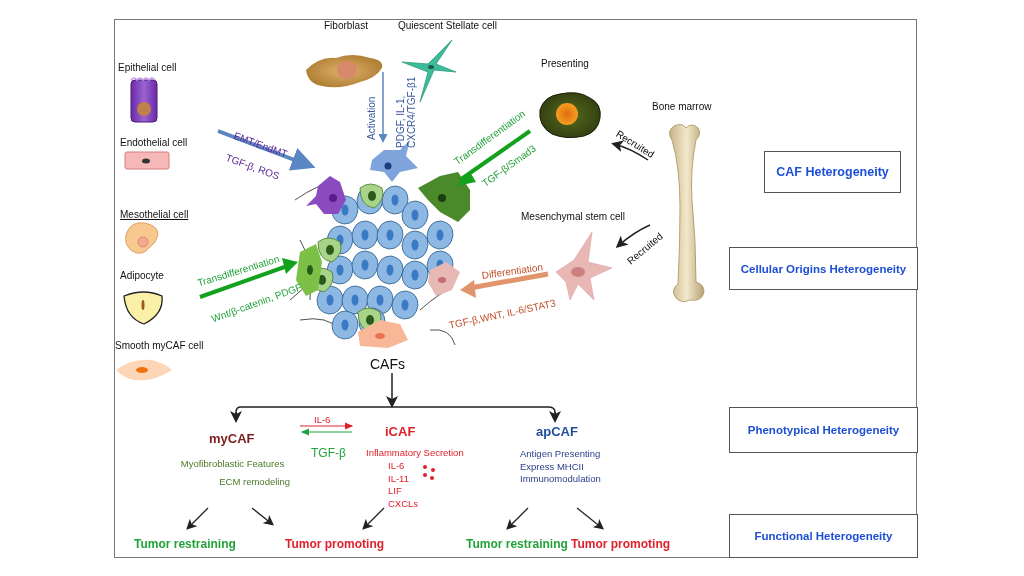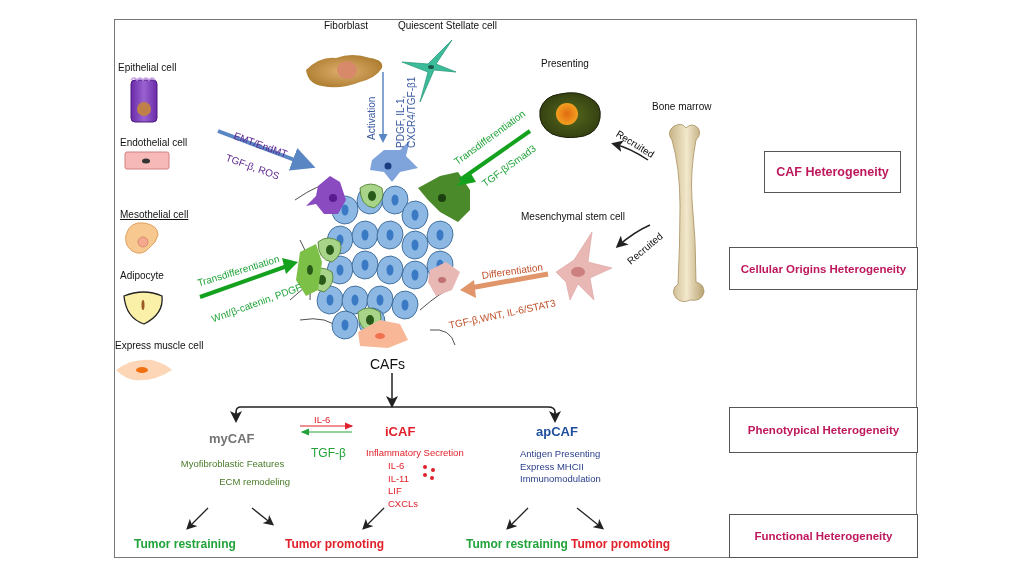--- a/index.html
+++ b/index.html
@@ -4,21 +4,21 @@
 <style>
   html, body { margin: 0; padding: 0; background: #ffffff; }
   body { width: 1024px; height: 576px; position: relative; overflow: hidden;
          font-family: "Liberation Sans", sans-serif; }
   #frame { position: absolute; left: 114px; top: 19px; width: 803px; height: 539px;
            border: 1.5px solid #777; box-sizing: border-box; }
   .lbl { position: absolute; font-size: 10px; color: #111; white-space: nowrap;
          font-family: "Liberation Sans", sans-serif; }
   .side-box { position: absolute; border: 1.5px solid #555; background: #fff;
               box-sizing: border-box; display: flex; align-items: center; justify-content: center;
-              font-weight: bold; font-size: 11.5px; color: #be185d; font-family: "Liberation Sans", sans-serif; }
+              font-weight: bold; font-size: 11.5px; color: #1d4ed8; font-family: "Liberation Sans", sans-serif; }
   svg#diagram { position: absolute; left: 0; top: 0; }
   .sub-title { position: absolute; font-weight: bold; font-size: 13px; white-space: nowrap; }
   .desc { position: absolute; font-size: 9.5px; white-space: nowrap; line-height: 15px; }
   .outcome { position: absolute; font-size: 12px; font-weight: bold; white-space: nowrap; }
 </style>
 </head>
 <body>
 
 <div id="frame"></div>
 
@@ -203,21 +203,21 @@
   <path d="M252,508 L272,524" stroke="#222" stroke-width="1.3" marker-end="url(#ahBlack)"></path>
   <path d="M384,508 L364,528" stroke="#222" stroke-width="1.3" marker-end="url(#ahBlack)"></path>
   <path d="M528,508 L508,528" stroke="#222" stroke-width="1.3" marker-end="url(#ahBlack)"></path>
   <path d="M577,508 L602,528" stroke="#222" stroke-width="1.3" marker-end="url(#ahBlack)"></path>
 </svg>
 
 <div class="lbl" style="left:118px;top:62px;">Epithelial cell</div>
 <div class="lbl" style="left:120px;top:137px;">Endothelial cell</div>
 <div class="lbl" style="left:120px;top:209px;text-decoration:underline;">Mesothelial cell</div>
 <div class="lbl" style="left:120px;top:270px;">Adipocyte</div>
-<div class="lbl" style="left:115px;top:340px;">Express muscle cell</div>
+<div class="lbl" style="left:115px;top:340px;">Smooth myCAF cell</div>
 <div class="lbl" style="left:324px;top:20px;">Fiborblast</div>
 <div class="lbl" style="left:398px;top:20px;">Quiescent Stellate cell</div>
 <div class="lbl" style="left:541px;top:58px;">Presenting</div>
 <div class="lbl" style="left:652px;top:101px;">Bone marrow</div>
 <div class="lbl" style="left:521px;top:211px;">Mesenchymal  stem cell</div>
 
 <div class="lbl" style="left:236px;top:130px;color:#5a2590;transform:rotate(20deg);transform-origin:left top;">EMT/EndMT</div>
 <div class="lbl" style="left:228px;top:152px;color:#5a2590;transform:rotate(20deg);transform-origin:left top;">TGF-β,  ROS</div>
 <div class="lbl" style="left:366px;top:140px;color:#3a5aa0;transform:rotate(-90deg);transform-origin:left top;">Activation</div>
 <div class="lbl" style="left:395px;top:148px;color:#3a5aa0;transform:rotate(-90deg);transform-origin:left top;line-height:11px;"><span>PDGF, IL-1,</span><br><span>CXCR4/TGF-β1</span></div>
@@ -225,21 +225,21 @@
 <div class="lbl" style="left:480px;top:180px;color:#22a33a;transform:rotate(-36deg);transform-origin:left top;">TGF-β/Smad3</div>
 <div class="lbl" style="left:620px;top:128px;color:#111;transform:rotate(32deg);transform-origin:left top;">Recruited</div>
 <div class="lbl" style="left:625px;top:258px;color:#111;transform:rotate(-40deg);transform-origin:left top;">Recruited</div>
 <div class="lbl" style="left:481px;top:270px;color:#c0502a;transform:rotate(-8deg);transform-origin:left top;">Differentiation</div>
 <div class="lbl" style="left:448px;top:320px;color:#c0502a;transform:rotate(-12deg);transform-origin:left top;">TGF-β,WNT,  IL-6/STAT3</div>
 <div class="lbl" style="left:196px;top:278px;color:#22a33a;transform:rotate(-17deg);transform-origin:left top;">Transdifferentiation</div>
 <div class="lbl" style="left:210px;top:314px;color:#22a33a;transform:rotate(-20deg);transform-origin:left top;">Wnt/β-catenin,  PDGF</div>
 
 <div class="lbl" style="left:370px;top:356px;font-size:14px;">CAFs</div>
 
-<div class="sub-title" style="left:209px;top:431px;color:#737373;text-align:right;">myCAF</div>
+<div class="sub-title" style="left:209px;top:431px;color:#7f1d1d;text-align:right;">myCAF</div>
 <div class="desc" style="left:175px;top:456px;color:#4a7a2a;text-align:center;width:115px;">
   <div>Myofibroblastic  Features</div>
   <div style="margin-top:3px;text-align:right;">ECM remodeling</div>
 </div>
 <div class="lbl" style="left:314px;top:414px;color:#e0202a;font-size:9.5px;">IL-6</div>
 <div class="lbl" style="left:311px;top:438px;color:#22a33a;font-size:12px;margin-top:8px;">TGF-β</div>
 
 <div class="sub-title" style="left:385px;top:424px;color:#e0202a;">iCAF</div>
 <div class="desc" style="left:366px;top:447px;color:#e0202a;line-height:12.5px;">Inflammatory  Secretion</div>
 <div class="desc" style="left:388px;top:460px;color:#e0202a;line-height:12.5px;">

